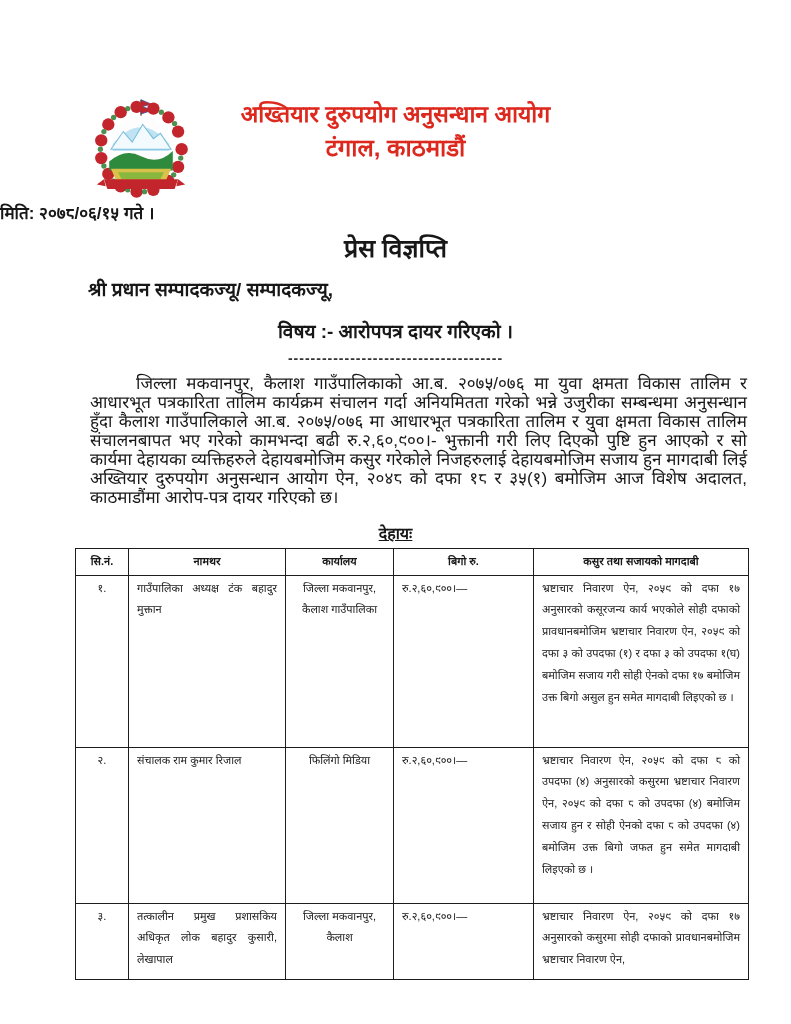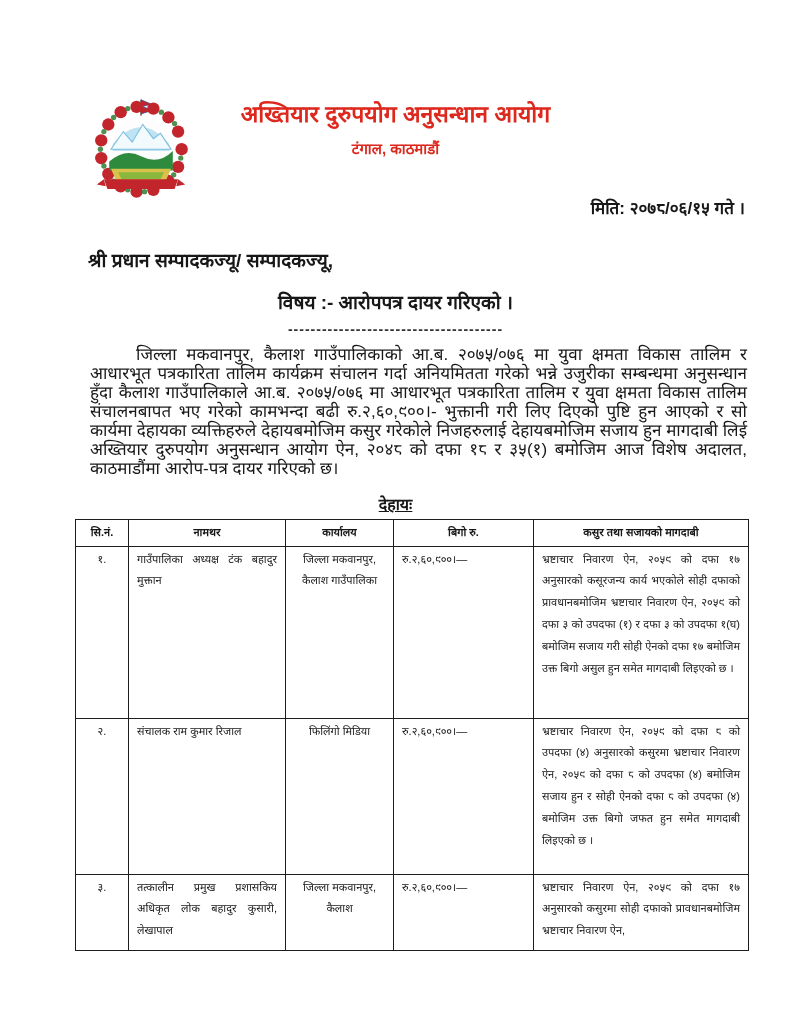--- a/index.html
+++ b/index.html
@@ -14,28 +14,28 @@
     color:#171717;
   }
   
   .letterhead { position:relative; padding-top:100px; }
   .logo {
     position:absolute; left:88px; top:98px;
     width:106px; height:106px;
   }
   .org-block { text-align:center; color:#dd281e; }
   .org-name  { font-size:23px; font-weight:bold; line-height:1.3; }
-  .org-addr  { font-size:15px; font-weight:bold; margin-top:8px; }
+  .org-addr  { font-size:24px; font-weight:bold; margin-top:0; }
   
   .date-line {
-    text-align:right; padding-right:46px;
+    padding-right:46px;
     margin-top:38px; font-size:17px; font-weight:600;
   }
   .press-title { text-align:center; font-size:25px; font-weight:bold; margin-top:6px; }
-  .salutation  { margin-left:88px; font-size:19px; font-weight:bold; margin-top:28px; }
+  .salutation  { margin-left:88px; font-size:19px; font-weight:bold; margin-top:12px; }
   .subject     { text-align:center; font-size:19px; font-weight:bold; margin-top:16px; }
   .divider     {
     text-align:center; font-size:14px; font-weight:bold;
     letter-spacing:1px; margin-top:6px; color:#333;
   }
   
   .body-para {
     margin:8px 44px 0 90px;
     text-align:justify;
     font-size:17px; line-height:19px;
@@ -139,20 +139,21 @@
       </svg>
     </div>
     <div class="org-block">
       <div class="org-name">अख्तियार दुरुपयोग अनुसन्धान आयोग</div>
       <div class="org-addr">टंगाल, काठमाडौं</div>
     </div>
   </div>
 
   <div class="date-line">मिति: २०७८/०६/१५ गते ।</div>
 
+  <div class="press-title">प्रेस विज्ञप्ति</div>
 
   <div class="salutation">श्री प्रधान सम्पादकज्यू/ सम्पादकज्यू,</div>
 
   <div class="subject">विषय :- आरोपपत्र दायर गरिएको ।</div>
 
   <div class="divider">--------------------------------------</div>
 
   <div class="body-para">जिल्ला मकवानपुर, कैलाश गाउँपालिकाको आ.ब. २०७५/०७६ मा युवा क्षमता विकास तालिम र आधारभूत पत्रकारिता तालिम कार्यक्रम संचालन गर्दा अनियमितता गरेको भन्ने उजुरीका सम्बन्धमा अनुसन्धान हुँदा कैलाश गाउँपालिकाले आ.ब. २०७५/०७६ मा आधारभूत पत्रकारिता तालिम र युवा क्षमता विकास तालिम संचालनबापत भए गरेको कामभन्दा बढी रु.२,६०,९००।- भुक्तानी गरी लिए दिएको पुष्टि हुन आएको र सो कार्यमा देहायका व्यक्तिहरुले देहायबमोजिम कसुर गरेकोले निजहरुलाई देहायबमोजिम सजाय हुन मागदाबी लिई अख्तियार दुरुपयोग अनुसन्धान आयोग ऐन, २०४८ को दफा १८ र ३५(१) बमोजिम आज विशेष अदालत, काठमाडौंमा आरोप-पत्र दायर गरिएको छ।</div>
 
   <div class="dehaya">देहायः</div>

